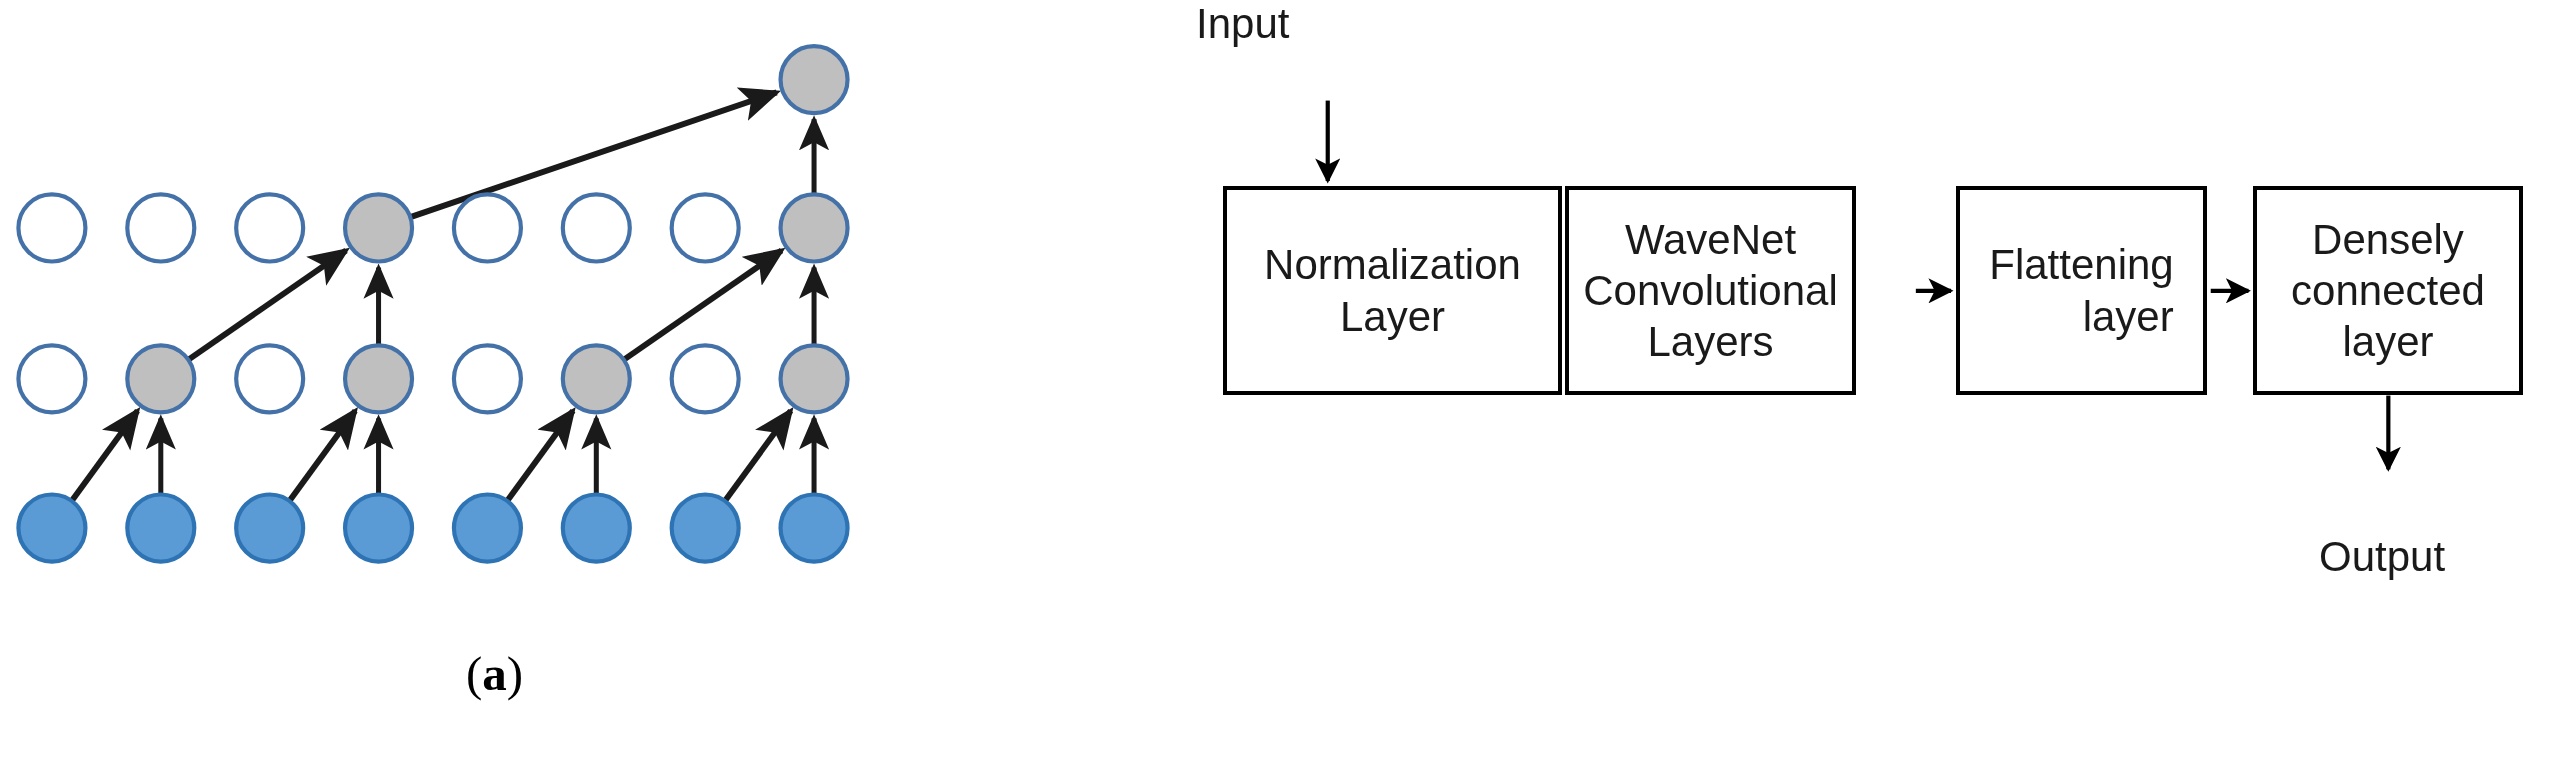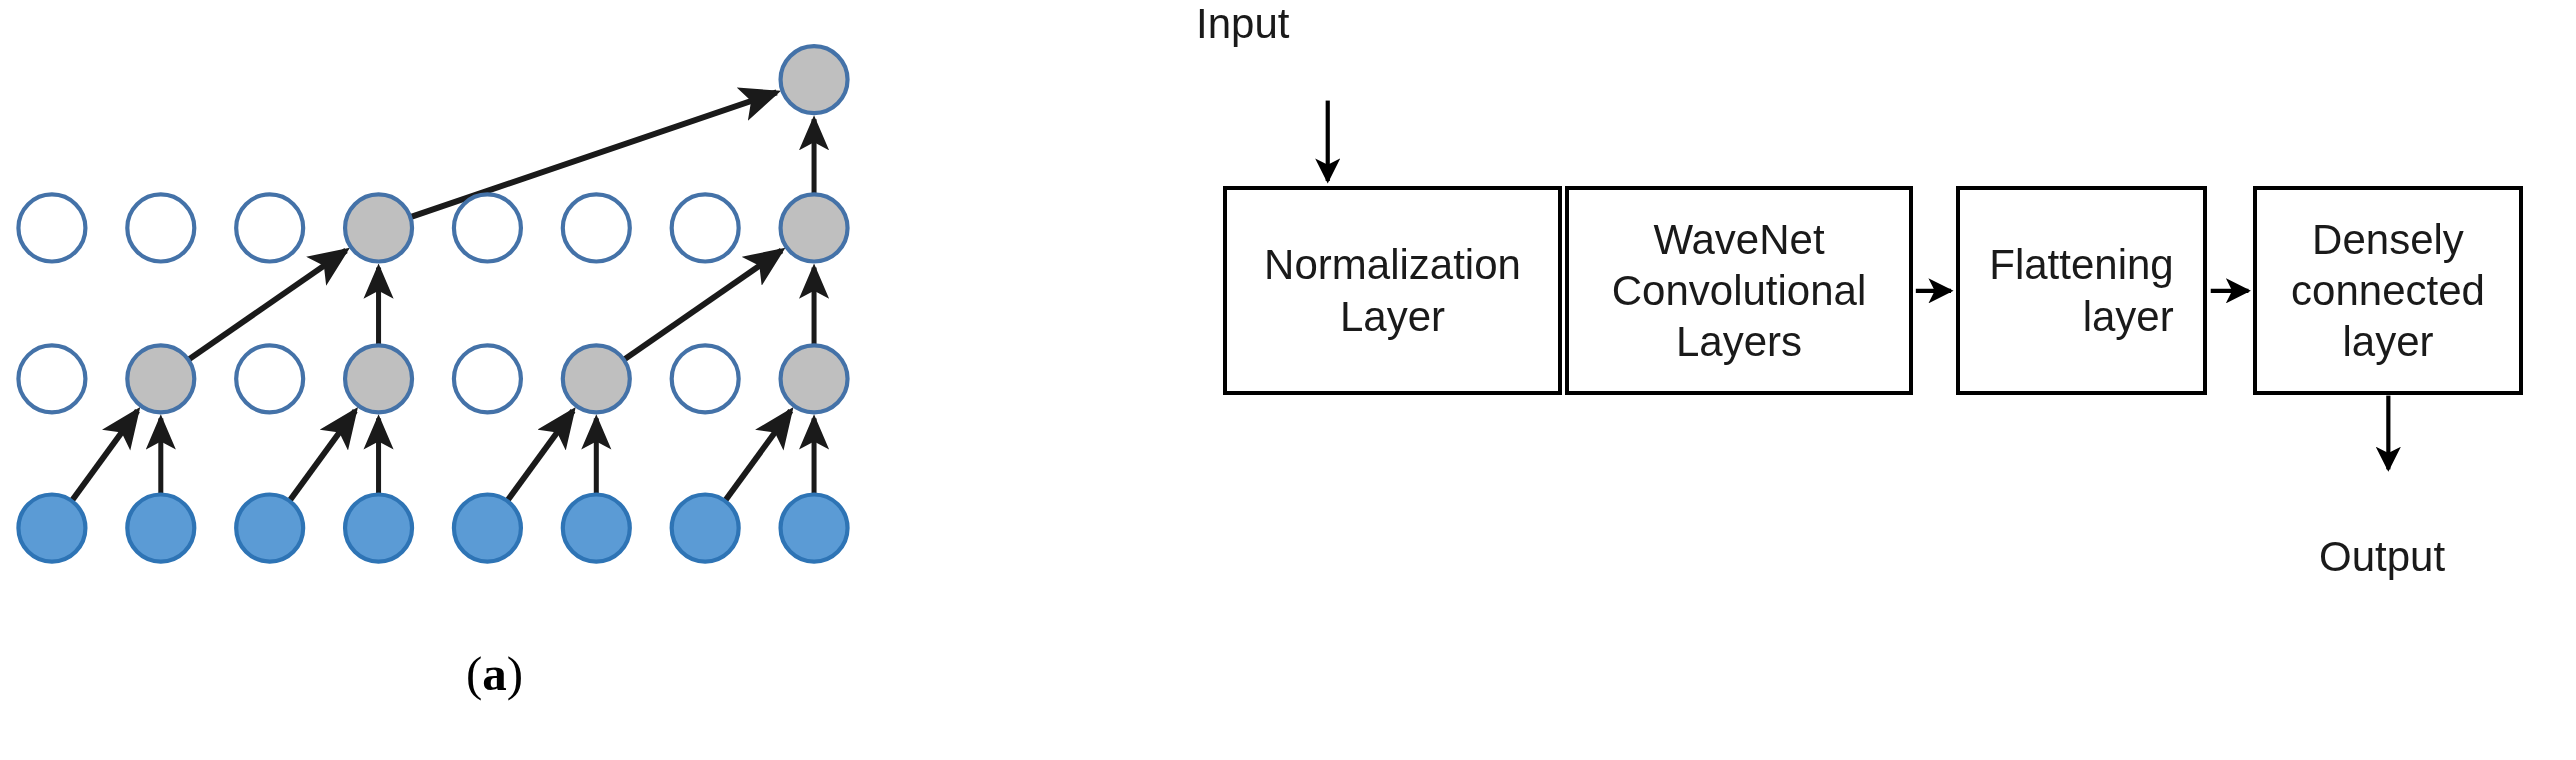--- a/index.html
+++ b/index.html
@@ -157,21 +157,21 @@
         </g>
       </svg>
 
     <div class="flow-text" id="input-label" style="left:40px; top:0px;">Input</div>
 
     <div class="flow-box" id="box-0" style="left:27px;  top:186px; width:339px; height:209px;margin-left:40px;">
       <span class="flow-box-label">Normalization
 Layer</span>
     </div>
 
-    <div class="flow-box" id="box-1" style="left:409px; top:186px; width:348px; height:209px;">
+    <div class="flow-box" id="box-1" style="left:409px; top:186px; width:291px; height:209px;">
       <span class="flow-box-label">WaveNet
 Convolutional
 Layers</span>
     </div>
 
     <div class="flow-box" id="box-2" style="left:800px; top:186px; width:251px; height:209px;text-align:right;">
       <span class="flow-box-label">Flattening
 layer</span>
     </div>
 

